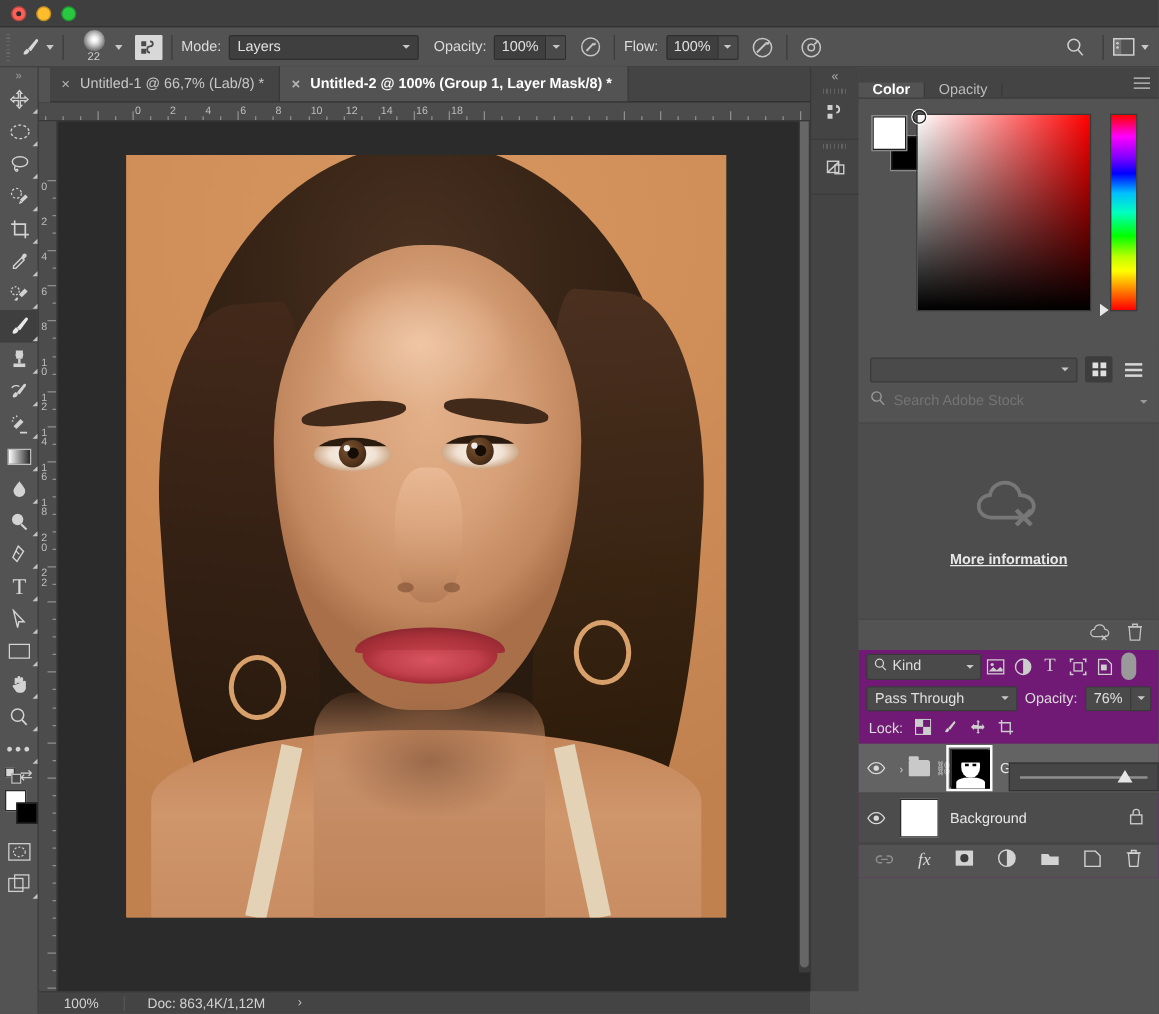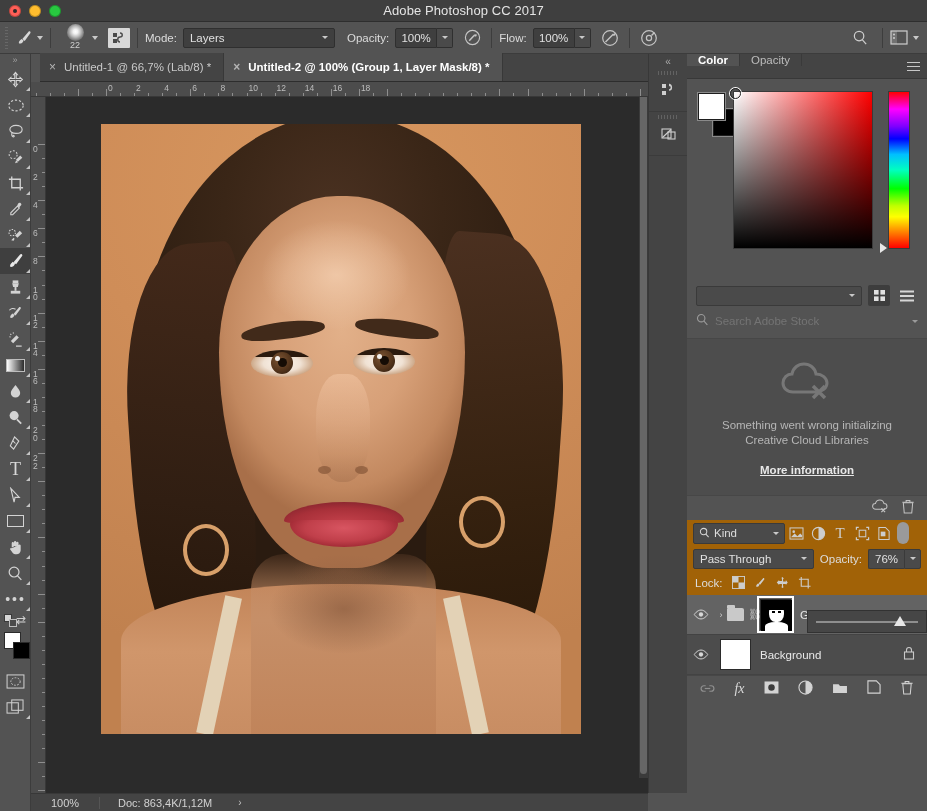--- a/index.html
+++ b/index.html
@@ -162,21 +162,21 @@
     border-radius: 48% 48% 0 0 / 38% 38% 0 0; }
   .strap { position:absolute; bottom:0; width:17px; height:140px; background:#e3d2b6; }
   .strap.l { left:95px; transform:rotate(12deg); transform-origin:bottom center; }
   .strap.r { right:92px; transform:rotate(-12deg); transform-origin:bottom center; }
   .earring { position:absolute; width:46px; height:52px; border:4px solid #d8a06a; border-radius:50%; background:transparent; }
   .earring.l { left:82px; top:400px; }
   .earring.r { right:76px; top:372px; }
 
   
   .rightdock { position:absolute; left:687px; top:54px; width:240px; height:757px; background:#535353; }
-  .panel-head { height:25px; background:#444444; display:flex; align-items:flex-start; position:relative;
+  .panel-head { height:25px; background:#444444; display:flex; align-items:flex-end; position:relative;
     border-bottom:1px solid #383838; }
   .ptab { display:flex; align-items:center; padding:0 11px; font-size:11.5px; color:#bcbcbc; background:#444444;
     border-right:1px solid #3a3a3a; }
   .ptab.active { background:#535353; color:#ffffff; font-weight:bold; }
   .pmenu { position:absolute; right:7px; top:0; height:25px; display:flex; align-items:center; }
   .burger { width:13px; }
   .burger i { display:block; height:1.5px; background:#c7c7c7; margin:2.5px 0; }
 
   
   .colorpanel { background:#535353; height:198px; position:relative; }
@@ -203,21 +203,21 @@
   .lib-vbtn.on { background:#3d3d3d; }
   .lib-search { display:flex; align-items:center; gap:6px; padding:0 9px 8px 9px; }
   .lib-search .txt { flex:1; font-size:11.5px; color:#747474; }
   .lib-body { background:#4d4d4d; height:158px; display:flex; flex-direction:column;
     align-items:center; justify-content:center; border-top:1px solid #474747; border-bottom:1px solid #474747; }
   .lib-msg { font-size:11.5px; color:#b6b6b6; text-align:center; line-height:15px; }
   .lib-more { font-size:11.5px; color:#e8e8e8; font-weight:bold; text-decoration:underline; margin-top:16px; }
   .lib-foot { height:24px; display:flex; align-items:center; justify-content:flex-end; gap:13px; padding-right:12px; }
 
   
-  .layerspanel { background:#a16207; position:relative; }
+  .layerspanel { background:#701a75; position:relative; }
   .lp-filter { height:26px; display:flex; align-items:center; gap:0; padding:0 6px; }
   .kind-box { width:92px; height:21px; background:#4a4a4a; border:1px solid #3a3a3a; border-radius:2px;
     display:flex; align-items:center; padding:0 5px; font-size:11.5px; color:#dcdcdc; justify-content:space-between; }
   .fic { width:22px; height:22px; display:flex; align-items:center; justify-content:center; color:#cfcfcf; }
   .toggle-pill { width:12px; height:22px; border-radius:7px; background:#9a9a9a; margin-left:2px; }
   .lp-blend { height:25px; display:flex; align-items:center; gap:6px; padding:0 6px; }
   .blend-box { width:128px; height:20px; background:#4a4a4a; border:1px solid #3a3a3a; border-radius:2px;
     display:flex; align-items:center; justify-content:space-between; padding:0 6px; font-size:11.5px; color:#e0e0e0; }
   .op-label { font-size:11.5px; color:#dcdcdc; }
   .op-box { width:36px; height:20px; background:#4a4a4a; border:1px solid #3a3a3a; border-right:none;
@@ -273,21 +273,20 @@
 <body>
 
 <div class="app">
 
   <div class="titlebar">
     <div class="traffic">
       <div class="tl red"></div>
       <div class="tl yellow"></div>
       <div class="tl green"></div>
     </div>
-    <div class="title-text">Adobe Photoshop CC 2017</div>
   </div>
 
   <div class="optionsbar">
     <div class="grip"></div>
     <div class="ob-item">
       <div class="tool-swatch">
         <svg width="17" height="17" viewBox="0 0 17 17">
             <path d="M3 14.5c1.5.4 3-.2 3.7-1.3l1-1.7-2.2-1.6-1.4 1.4C3.1 12.2 2.6 13.6 3 14.5z" fill="#d8d8d8"></path>
             <path d="M6.3 10.1l2.4 1.8 5.6-7.7c.4-.6.3-1.3-.2-1.7-.5-.4-1.2-.3-1.6.2L6.3 10.1z" fill="#d8d8d8"></path>
           </svg>
@@ -806,24 +805,20 @@
               </svg>
           </span>
           <span class="txt">Search Adobe Stock</span>
           <span class="caret-sm" style="border-top-color:#9a9a9a"></span>
         </div>
         <div class="lib-body">
           <svg width="64" height="46" viewBox="0 0 64 46">
             <path d="M18 34c-6 0-10-4-10-9s4-9 9-9c1-6 6-10 12-10s11 4 12 10c6 0 11 4 11 9s-5 9-11 9z" stroke="#777777" stroke-width="3" fill="none"></path>
             <path d="M38 28l12 12M50 28L38 40" stroke="#777777" stroke-width="3.5"></path>
           </svg>
-          <div class="lib-msg" style="margin-top:14px;">
-            <div>Something went wrong initializing</div>
-            <div>Creative Cloud Libraries</div>
-          </div>
           <div class="lib-more">More information</div>
         </div>
         <div class="lib-foot">
           <span>
             <svg width="17" height="14" viewBox="0 0 18 15">
                 <path d="M5 11c-2 0-3.4-1.4-3.4-3.1S3 4.8 4.7 4.8C5.2 2.6 7 1 9.3 1c2.2 0 4 1.6 4.5 3.8 1.8 0 3.2 1.4 3.2 3.1S15.6 11 13.6 11z" stroke="#c2c2c2" stroke-width="1.1" fill="none"></path>
                 <path d="M11 10l4 4M15 10l-4 4" stroke="#c2c2c2" stroke-width="1.3"></path>
               </svg>
           </span>
           <span>

